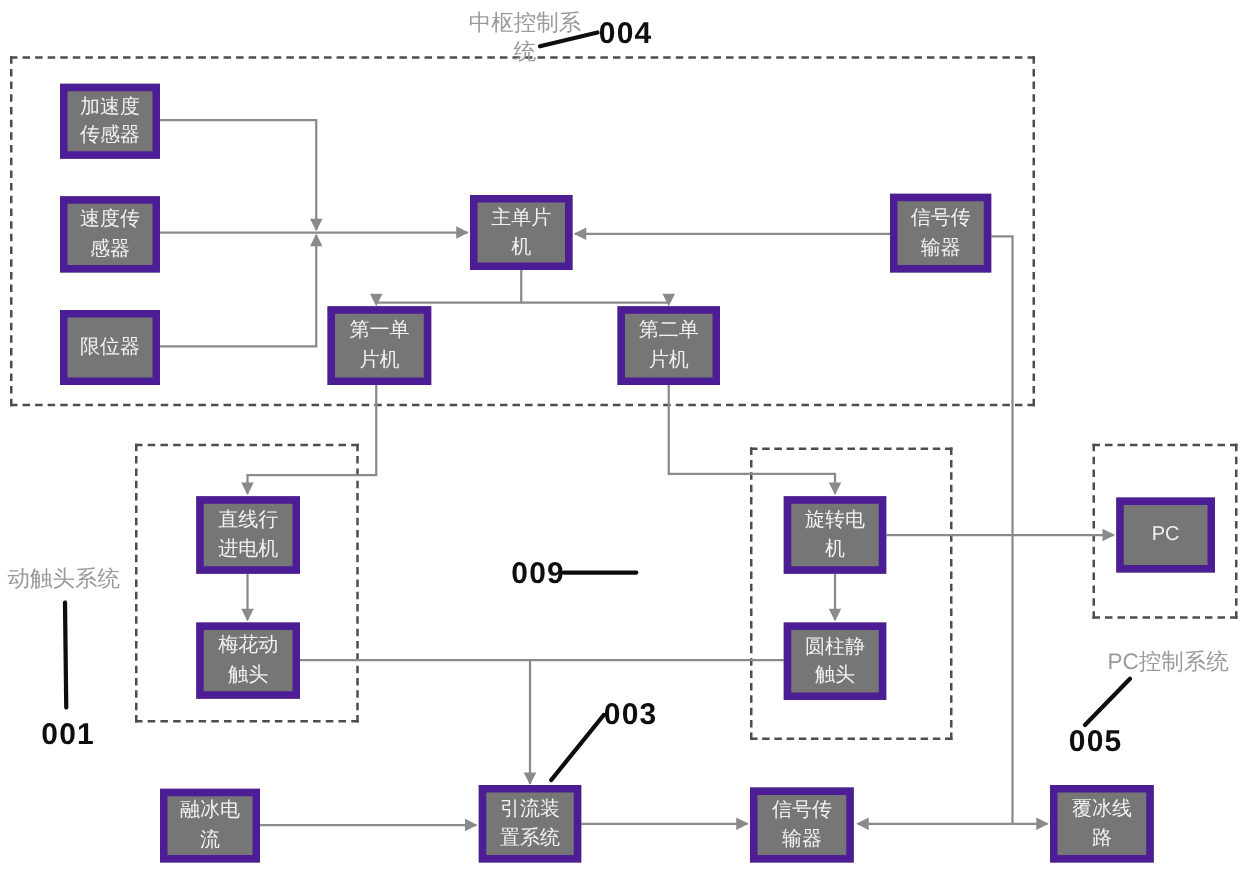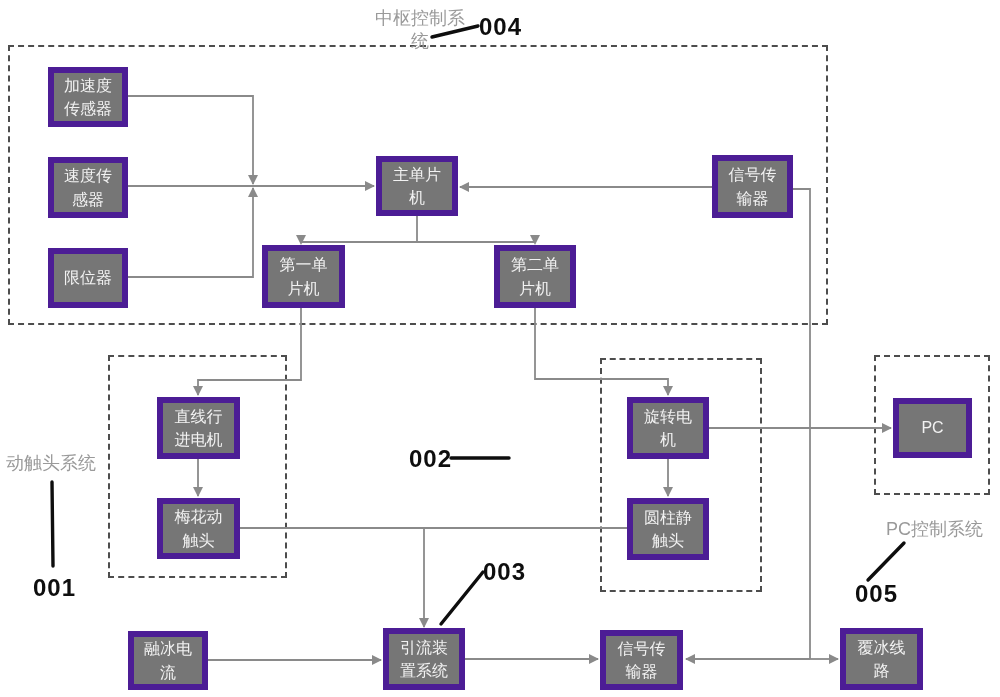--- a/index.html
+++ b/index.html
@@ -91,17 +91,17 @@
     <div class="node" style="left: 627px; top: 498px; width: 82px; height: 62px; background: rgb(118, 118, 118); color: rgb(242, 242, 242);">圆柱静触头</div>
     <div class="node" style="left: 893px; top: 398px; width: 79px; height: 60px; background: rgb(118, 118, 118); color: rgb(242, 242, 242);">PC</div>
     <div class="node" style="left: 128px; top: 631px; width: 80px; height: 59px; background: rgb(118, 118, 118); color: rgb(242, 242, 242);">融冰电流</div>
     <div class="node" style="left: 383px; top: 628px; width: 82px; height: 62px; background: rgb(118, 118, 118); color: rgb(242, 242, 242);">引流装置系统</div>
     <div class="node" style="left: 600px; top: 630px; width: 83px; height: 60px; background: rgb(118, 118, 118); color: rgb(242, 242, 242);">信号传输器</div>
     <div class="node" style="left: 840px; top: 628px; width: 83px; height: 62px; background: rgb(118, 118, 118); color: rgb(242, 242, 242);">覆冰线路</div>
     <div class="callout-label" style="left: 372px; top: 7px; width: 96px; text-align: center; color: rgb(154, 154, 154);">中枢控制系统</div>
     <div class="callout-number" style="left: 479px; top: 13px; color: rgb(14, 14, 14);">004</div>
     <div class="callout-label" style="left: 6px; top: 452px; width: 110px; text-align: left; color: rgb(154, 154, 154);">动触头系统</div>
     <div class="callout-number" style="left: 33px; top: 574px; color: rgb(14, 14, 14);">001</div>
-    <div class="callout-number" style="left: 409px; top: 445px; color: rgb(14, 14, 14);">002</div>
+    <div class="callout-number" style="left: 409px; top: 445px; color: rgb(14, 14, 14);">009</div>
     <div class="callout-number" style="left: 483px; top: 558px; color: rgb(14, 14, 14);">003</div>
     <div class="callout-label" style="left: 886px; top: 518px; width: 112px; text-align: left; color: rgb(154, 154, 154);">PC控制系统</div>
     <div class="callout-number" style="left: 855px; top: 580px; color: rgb(14, 14, 14);">005</div>
   </div>
 
 </body></html>

